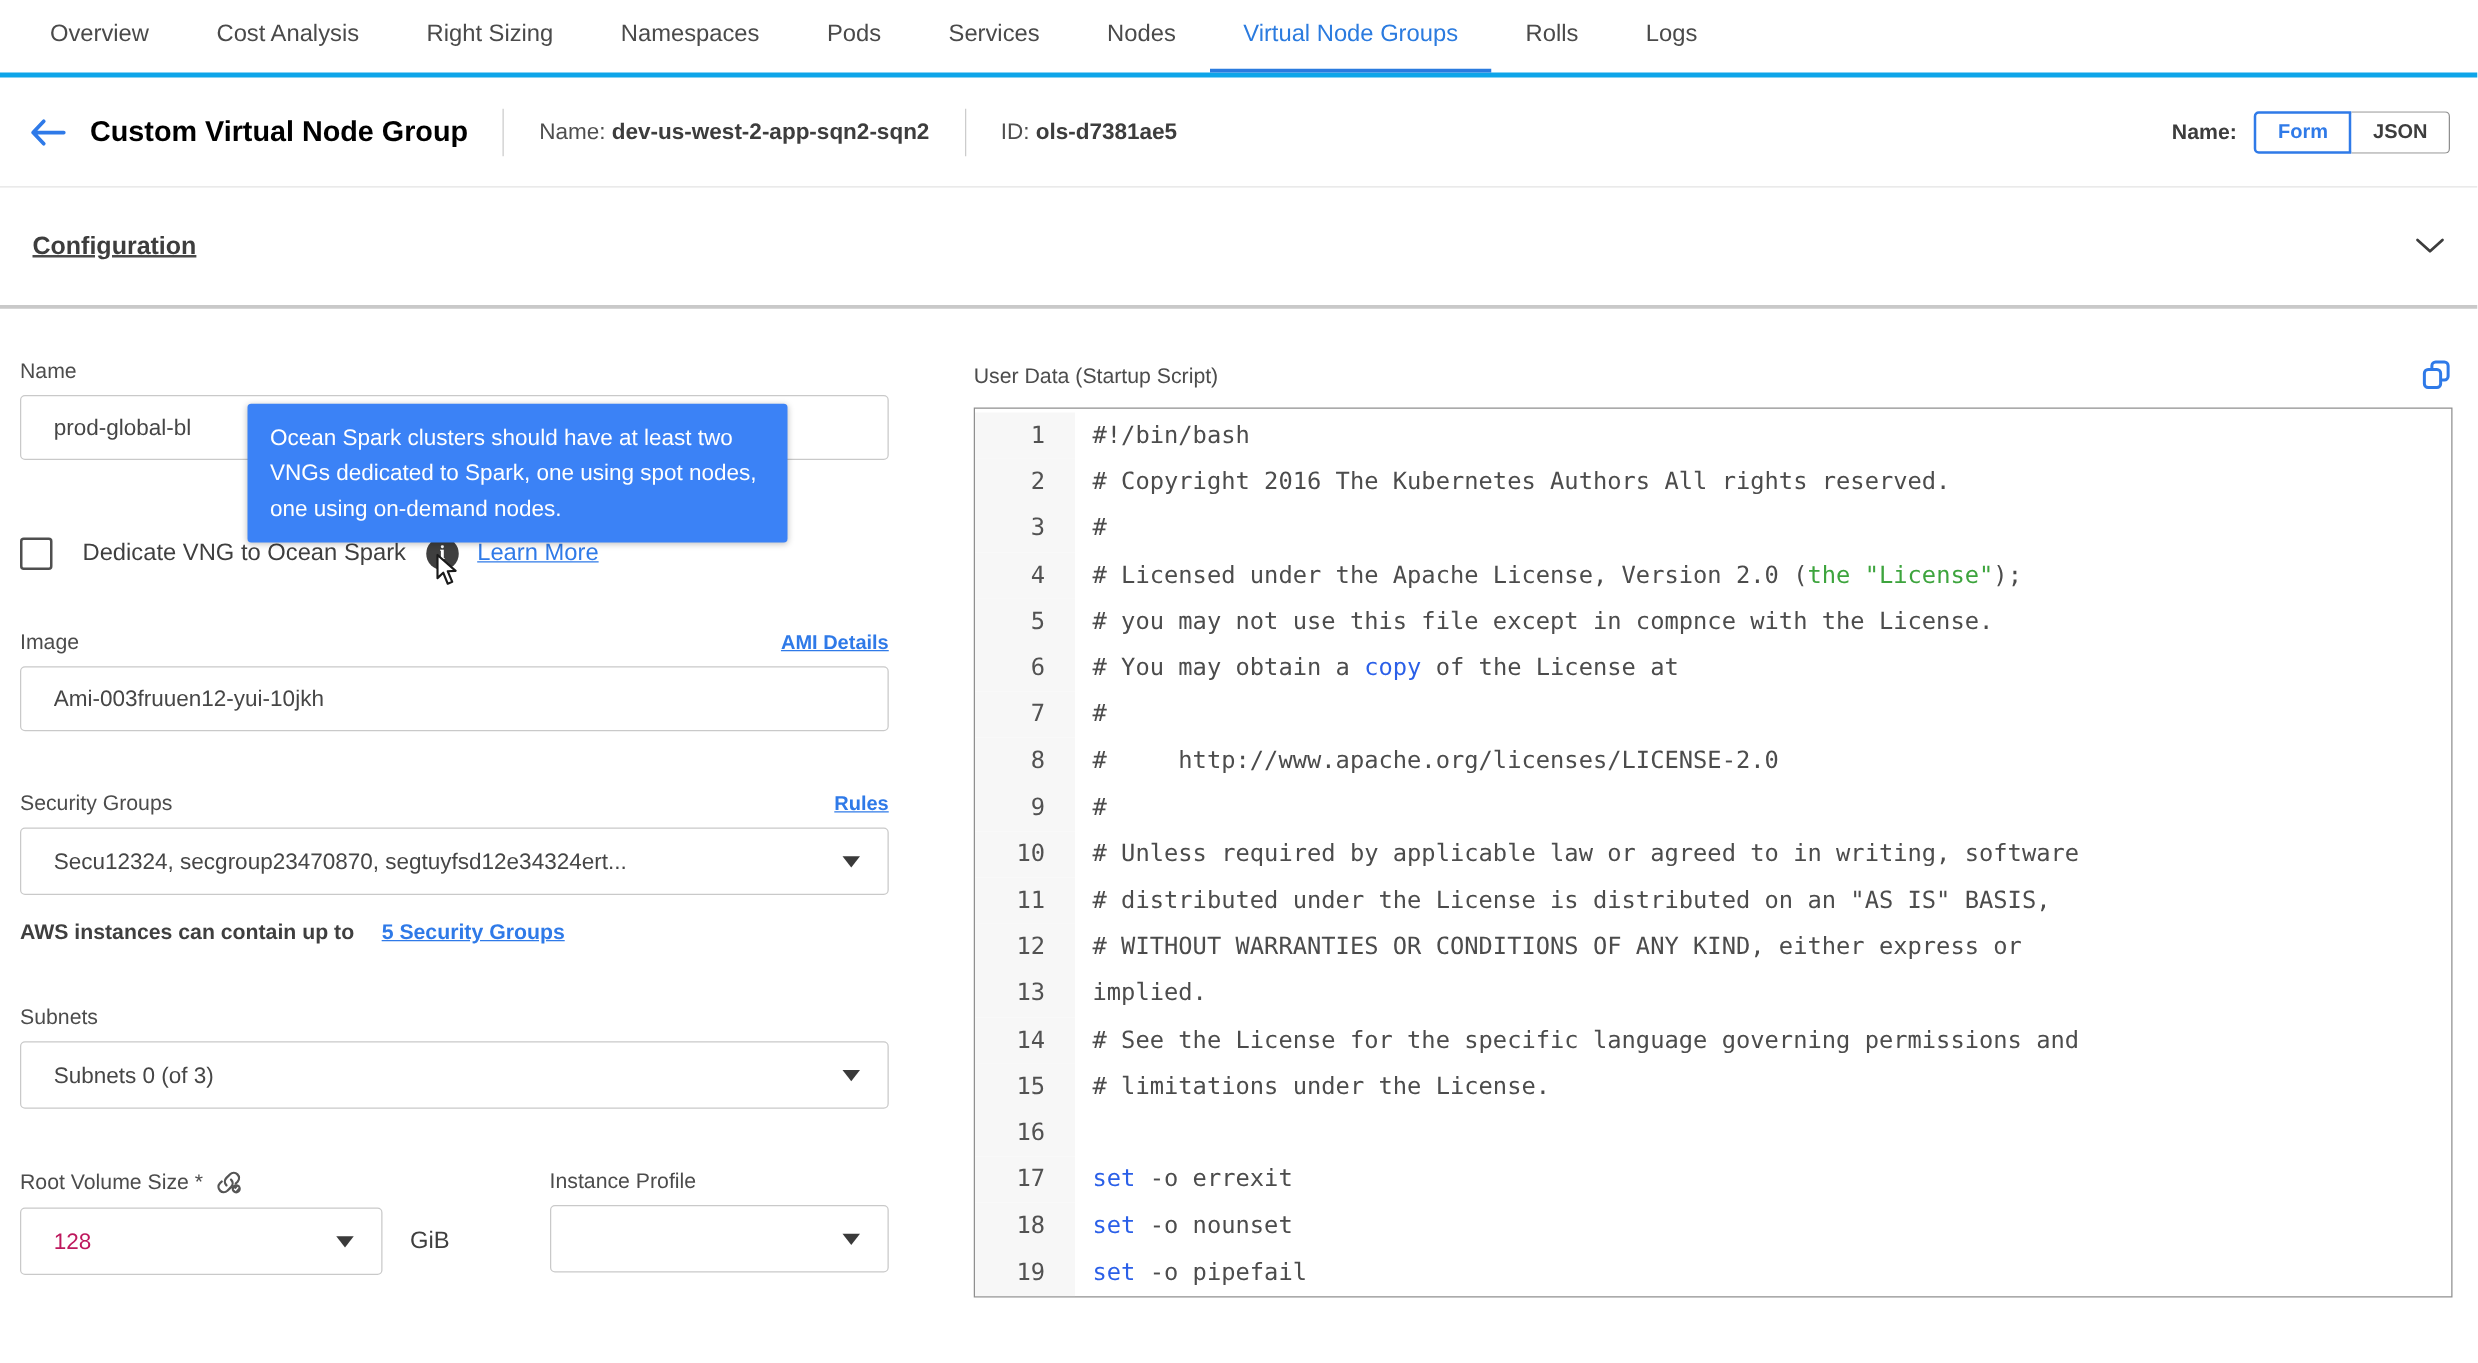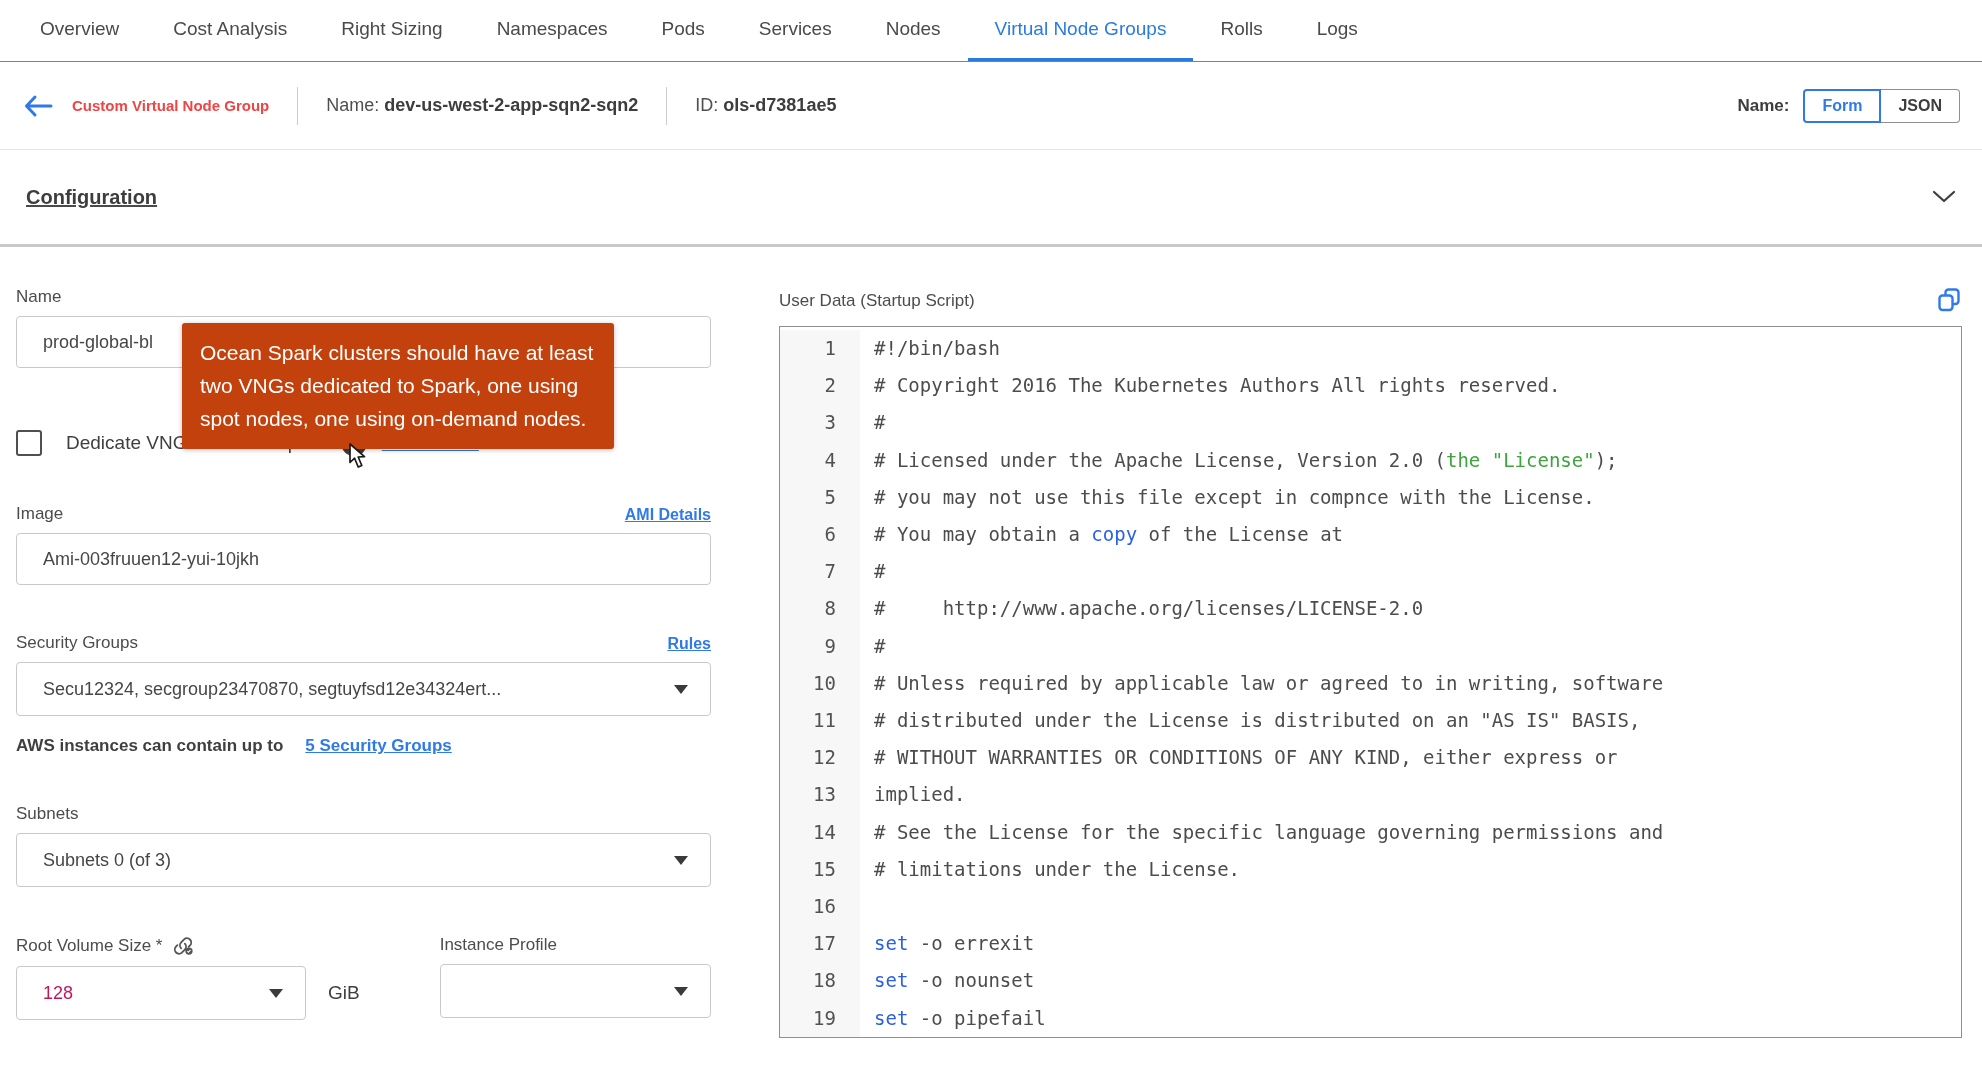--- a/index.html
+++ b/index.html
@@ -1,30 +1,30 @@
 <!DOCTYPE html>
 <html><head>
 <meta charset="utf-8">
 <style>
   * { margin:0; padding:0; box-sizing:border-box; }
   html,body { width:1982px; height:1090px; background:#fff; overflow:hidden;
     font-family:"Liberation Sans", sans-serif; color:#4a4a4a; }
 
   
   .tab-bar { height:62px; display:flex; align-items:stretch; padding-left:13px;
-    border-bottom:1px solid #0ea5e9; }
+    border-bottom:4px solid #0ea5e9; }
   .tab { display:flex; align-items:center; padding:0 27px; font-size:19px;
     font-weight:500; color:#4a4a4a; cursor:pointer; border-bottom:3px solid transparent; }
   .tab.active { color:#2b7bdf; border-bottom-color:#2b7bdf; }
 
   
   .header { height:88px; display:flex; align-items:center; padding:0 22px;
     border-bottom:1px solid #e4e4e4; }
   .back-btn { display:flex; align-items:center; margin-right:18px; cursor:pointer; }
-  .page-title { font-size:15px; font-weight:700; color:#ef4444; }
+  .page-title { font-size:23px; font-weight:700; color:#000000; }
   .vdiv { width:1px; height:38px; background:#ccc; margin:0 28px; }
   .meta { font-size:18px; color:#4f4f4f; }
   .meta b { font-weight:700; color:#3d3d3d; }
   .view-wrap { margin-left:auto; display:flex; align-items:center; }
   .view-label { font-size:17px; font-weight:700; color:#3d3d3d; margin-right:14px; }
   .seg { height:34px; padding:0 17px; display:flex; align-items:center;
     font-size:16px; font-weight:700; background:#fff; cursor:pointer; }
   .seg-form { color:#2f7ae8; border:2px solid #2f7ae8; border-radius:4px 0 0 4px; z-index:1; }
   .seg-json { color:#3d3d3d; border:1px solid #8f8f8f; border-left:none; border-radius:0 4px 4px 0; }
 
@@ -47,22 +47,22 @@
   .text-input::placeholder { color:#ababab; }
   .dropdown { height:54px; border:1px solid #c9c9c9; border-radius:4px; background:#fff;
     display:flex; align-items:center; justify-content:space-between;
     padding:0 22px 0 26px; font-size:18px; color:#464646; cursor:pointer;gap:20px; }
   .dd-text.placeholder { color:#be185d; }
   .caret { width:0; height:0; border-left:7px solid transparent; border-right:7px solid transparent;
     border-top:9px solid #3a3a3a; flex:none; margin-left:12px; }
   .link { color:#2f7ae8; text-decoration:underline; cursor:pointer; }
   .link.semibold { font-weight:600; }
 
-  .tooltip { position:absolute; left:166px; top:36px; width:432px; background:#c2410c;
-    color:#fff; font-size:21px; line-height:1.58; padding:13px 18px; border-radius:3px;
+  .tooltip { position:absolute; left:182px; top:36px; width:432px; background:#3b82f6;
+    color:#fff; font-size:18px; line-height:1.58; padding:13px 18px; border-radius:3px;
     z-index:5; box-shadow:0 1px 5px rgba(0,0,0,.25); }
 
   .checkbox-row { display:flex; align-items:center; margin-top:62px; position:relative; }
   .checkbox { width:26px; height:26px; border:2px solid #4f4f4f; border-radius:3px;
     background:#fff; flex:none; cursor:pointer; }
   .checkbox-label { font-size:19px; color:#3f3f3f; margin-left:24px;text-align:right; }
   .info-wrap { position:relative; margin-left:16px; flex:none; }
   .info-icon { width:26px; height:26px; border-radius:50%; background:#3f3f3f; color:#fff;
     display:flex; align-items:center; justify-content:center; font-size:16px; font-weight:700;
     font-family:"Liberation Serif", serif; cursor:pointer; }

